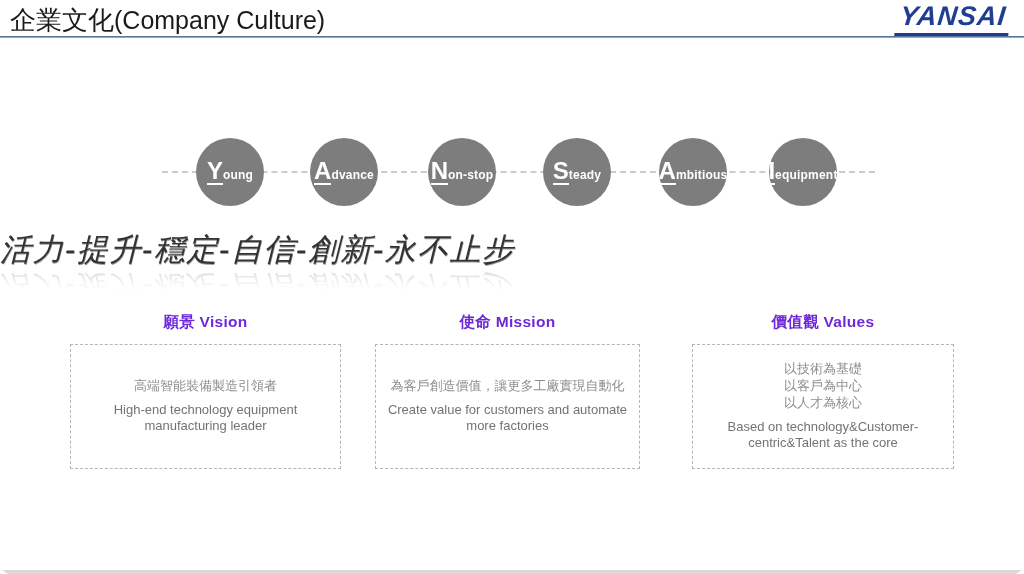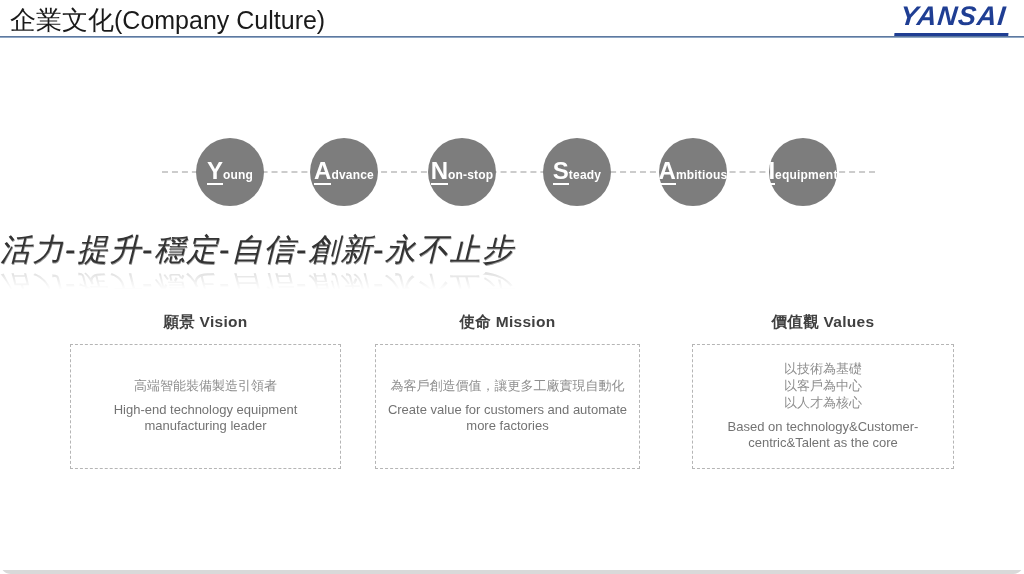--- a/index.html
+++ b/index.html
@@ -47,21 +47,21 @@
     -webkit-mask-image:linear-gradient(to top,rgba(0,0,0,0.55) 0%,transparent 55%);
             mask-image:linear-gradient(to top,rgba(0,0,0,0.55) 0%,transparent 55%);
   }
 
   
   .col{position:absolute;top:312px;}
   .col1{left:70px;width:271px;}
   .col2{left:375px;width:265px;}
   .col3{left:692px;width:262px;}
   .sec-title{margin:0 0 11px 0;text-align:center;font-size:15.5px;font-weight:bold;
-    color:#404040;letter-spacing:0.3px;}
+    color:#6d28d9;letter-spacing:0.3px;}
   .box{
     box-sizing:border-box;height:125px;border:1px dashed #b5b5b5;
     display:flex;flex-direction:column;align-items:center;justify-content:center;
     padding:4px 8px;text-align:center;
   }
   .zh{font-family:"Liberation Serif","DejaVu Serif",serif;font-size:13px;color:#8e8e8e;
     line-height:1.3;white-space:nowrap;}
   .en{font-family:"Liberation Sans",sans-serif;font-size:13px;color:#737373;
     line-height:1.25;margin-top:7px;}
   .zh-group{display:flex;flex-direction:column;align-items:center;}

